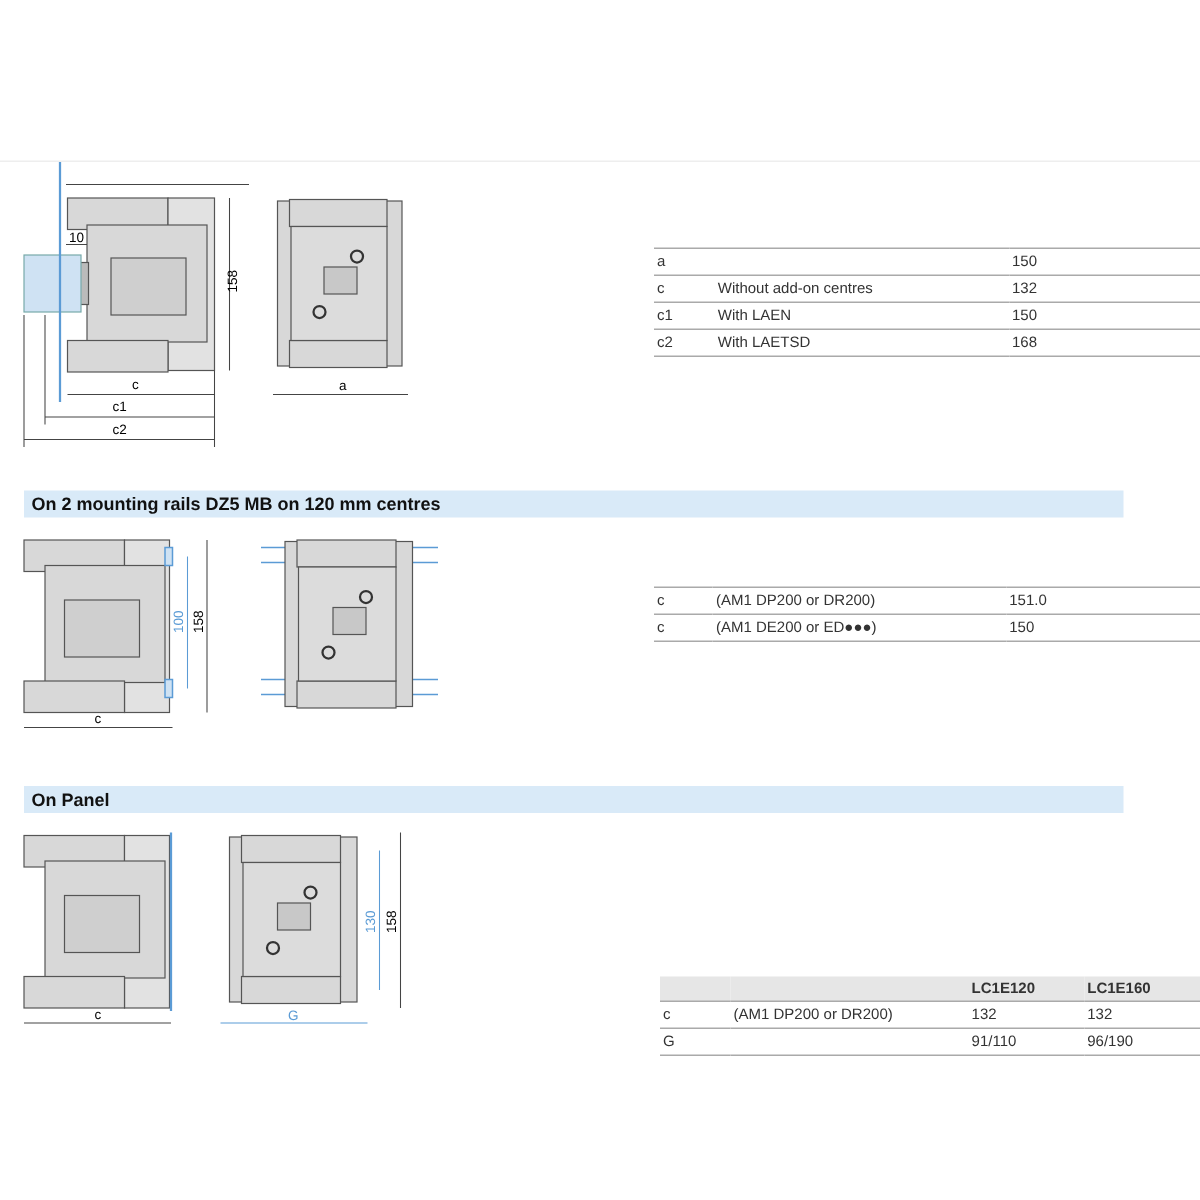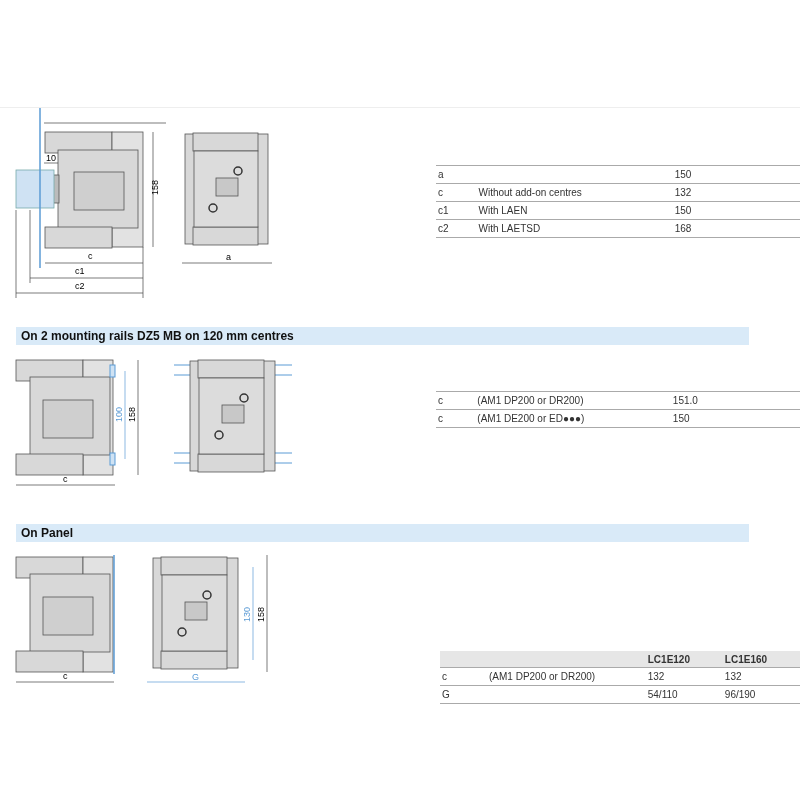--- a/index.html
+++ b/index.html
@@ -196,17 +196,17 @@
       </tr>
   <tr>
         <td>c</td>
         <td>(AM1 DP200 or DR200)</td>
         <td>132</td>
         <td>132</td>
       </tr>
   <tr>
         <td>G</td>
         <td></td>
-        <td>54/110</td>
+        <td>91/110</td>
         <td>96/190</td>
       </tr>
 </tbody>
   </table>
 
 </body></html>

